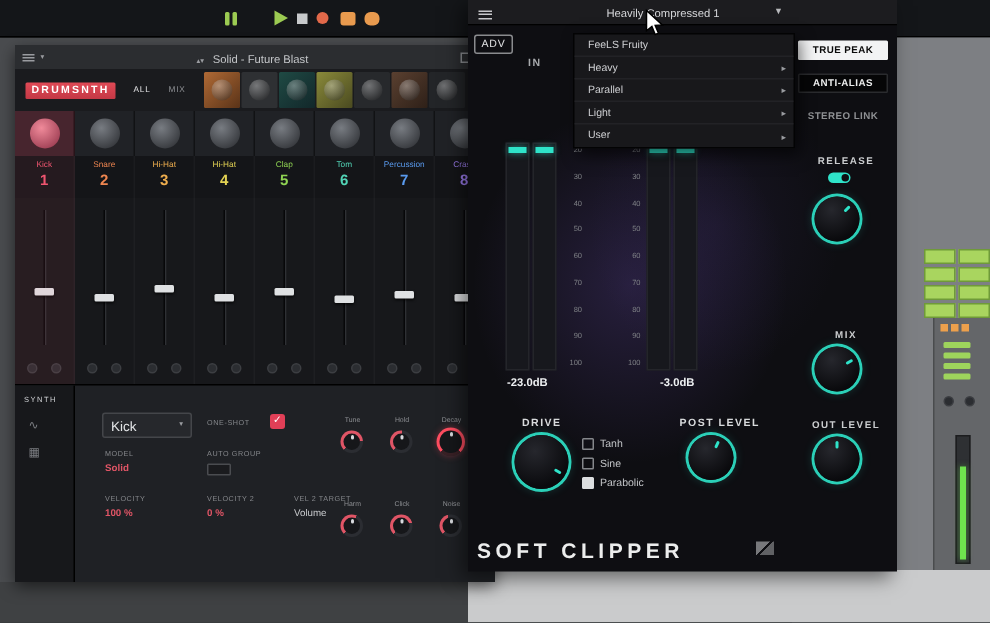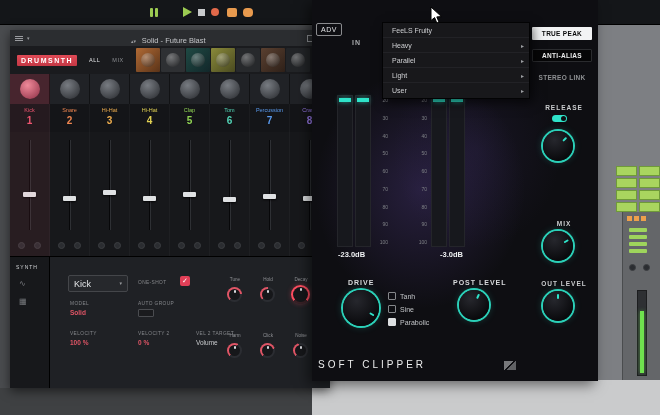--- a/index.html
+++ b/index.html
@@ -99,21 +99,21 @@
   .cb{position:absolute;display:flex;align-items:center;gap:4px}
   .cb .bx{width:8px;height:8px;border:1px solid #85878b;border-radius:1px}
   .cb.on .bx{background:#dcdee0;border-color:#dcdee0}
   .cb .lb{font-size:7px;color:#c2c4c7}
   .btnw{position:absolute;left:220px;width:60px;height:13px;border-radius:1px;font-size:6.5px;font-weight:bold;text-align:center;line-height:13px;letter-spacing:.3px}
   .bwhite{background:#f2f3f4;color:#0a0a0a}
   .bblack{background:#060607;color:#eceded;border:1px solid #2a2b2e;line-height:11px}
   .bplain{background:transparent;color:#8e9093;width:64px;left:218px}
   .toggle{position:absolute;left:240px;width:15px;height:7px;background:#2fe3c9;border-radius:4px}
   .toggle::after{content:"";position:absolute;right:1px;top:1px;width:5px;height:5px;border-radius:50%;background:#0e0e12}
-  .ftitle{position:absolute;left:6px;top:359px;font-size:10px;font-weight:normal;letter-spacing:3px;color:#eceded}
+  .ftitle{position:absolute;left:6px;top:359px;font-size:14px;font-weight:bold;letter-spacing:3px;color:#eceded}
   .brand{position:absolute;left:192px;top:361px;width:12px;height:9px;background:linear-gradient(135deg,#8a8b8e 45%,transparent 45%),linear-gradient(315deg,#6f7073 45%,transparent 45%);opacity:.85}
   .menu{position:absolute;left:70px;top:22px;width:148px;background:#18181b;border:1px solid #030304;box-shadow:3px 4px 10px rgba(0,0,0,.6);z-index:10}
   .mi{height:15px;display:flex;align-items:center;padding:0 9px;font-size:7px;color:#cfd0d3;border-bottom:1px solid #222226;position:relative}
   .mi:last-child{border-bottom:none}
   .mi .sub{position:absolute;right:5px;font-size:6px;color:#9a9ca0}
 
   .cursor{position:absolute;left:430px;top:6px;z-index:50}
 </style>
 </head>
 <body>
@@ -340,20 +340,29 @@
       <span class="mklab" style="left:275px;top:76px">Noise</span>
       <span class="mknob" style="left:217px;top:86px;width:15px;height:15px;--p:45"></span>
       <span class="mknob" style="left:250px;top:86px;width:15px;height:15px;--p:58"></span>
       <span class="mknob" style="left:283px;top:86px;width:15px;height:15px;--p:33"></span>
     </div>
   </div>
 
   <div class="clipwin">
     <div class="glow"></div>
 
+    <div class="ctitle">
+      <span class="chbg">
+          <i></i>
+          <i></i>
+          <i></i>
+        </span>
+      <span class="preset">Heavily Compressed 1</span>
+      <span class="pcaret">▼</span>
+    </div>
 
     <div class="advbtn">ADV</div>
     <span class="inlab">IN</span>
 
     <div class="mbar" style="left:25px">
         <div class="mcap"></div>
       </div>
     <div class="mbar" style="left:43px">
         <div class="mcap"></div>
       </div>

